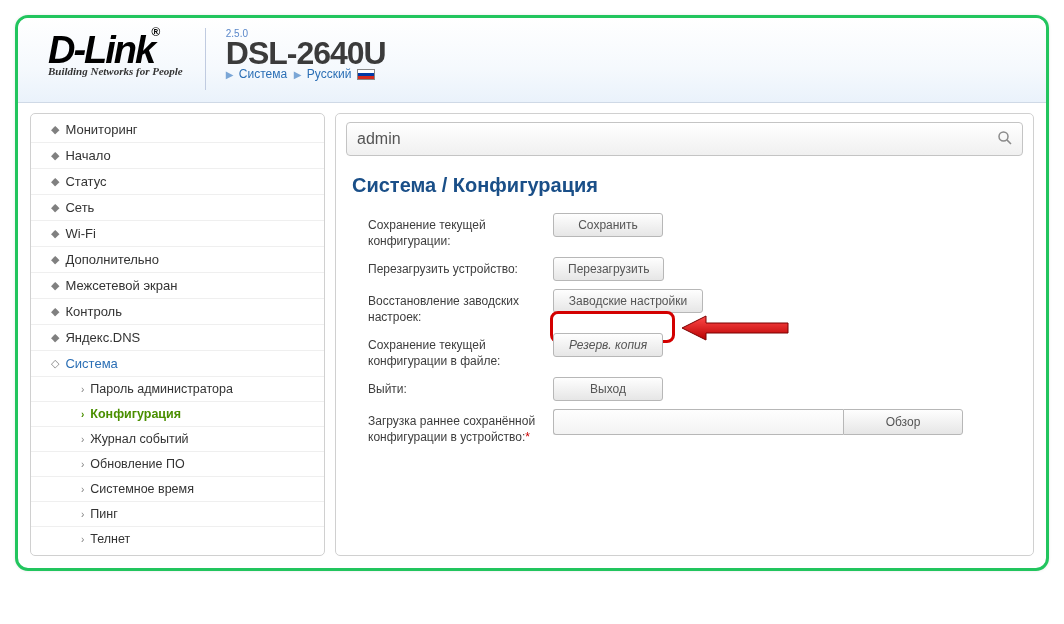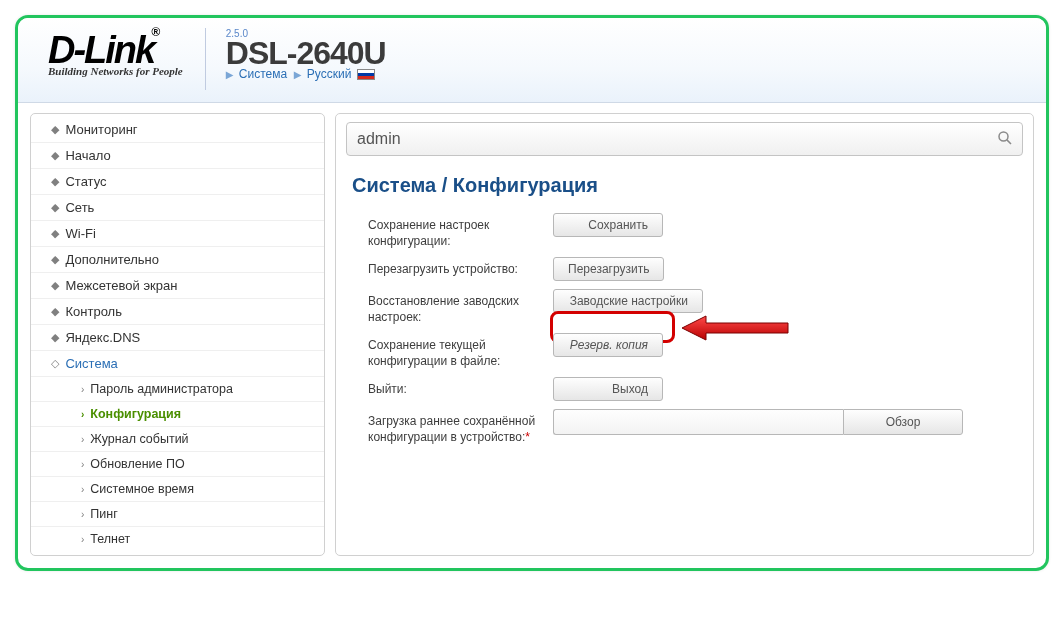--- a/index.html
+++ b/index.html
@@ -128,21 +128,21 @@
   .form-row{ display:flex; align-items:flex-start; margin-bottom:8px; }
   .form-label{ width:185px; font-size:12px; color:#3d3d3d; line-height:16px; padding-top:4px;}
   .form-label .req{ color:#c00;}
   .btn{
     min-width:110px;
     padding:4px 14px;
     border:1px solid #b7b7b7;
     border-radius:3px;
     background:linear-gradient(to bottom,#fefefe,#e6e6e6);
     color:#555; font-size:12px; cursor:pointer;
-    text-align:right;
+    text-align:center;
   }
   .btn.wide{min-width:150px;}
   .file-row{display:flex; gap:0;}
   .file-display{
     width:290px; height:26px;
     border:1px solid #b7b7b7; border-right:none;
     border-radius:3px 0 0 3px;
     background:linear-gradient(to bottom,#fefefe,#f3f3f3);
   }
   .btn.browse{
@@ -274,21 +274,21 @@
               <line x1="20" y1="20" x2="14.5" y2="14.5"></line>
             </svg>
         </span>
       </div>
 
       <div class="page-title">Система /  Конфигурация</div>
 
       <div class="form-area">
 
         <div class="form-row">
-          <div class="form-label">Сохранение настроек конфигурации:</div>
+          <div class="form-label">Сохранение текущей конфигурации:</div>
           <button class="btn">Сохранить</button>
         </div>
 
         <div class="form-row">
           <div class="form-label">Перезагрузить устройство:</div>
           <button class="btn">Перезагрузить</button>
         </div>
 
         <div class="form-row">
           <div class="form-label">Восстановление заводских настроек:</div>

